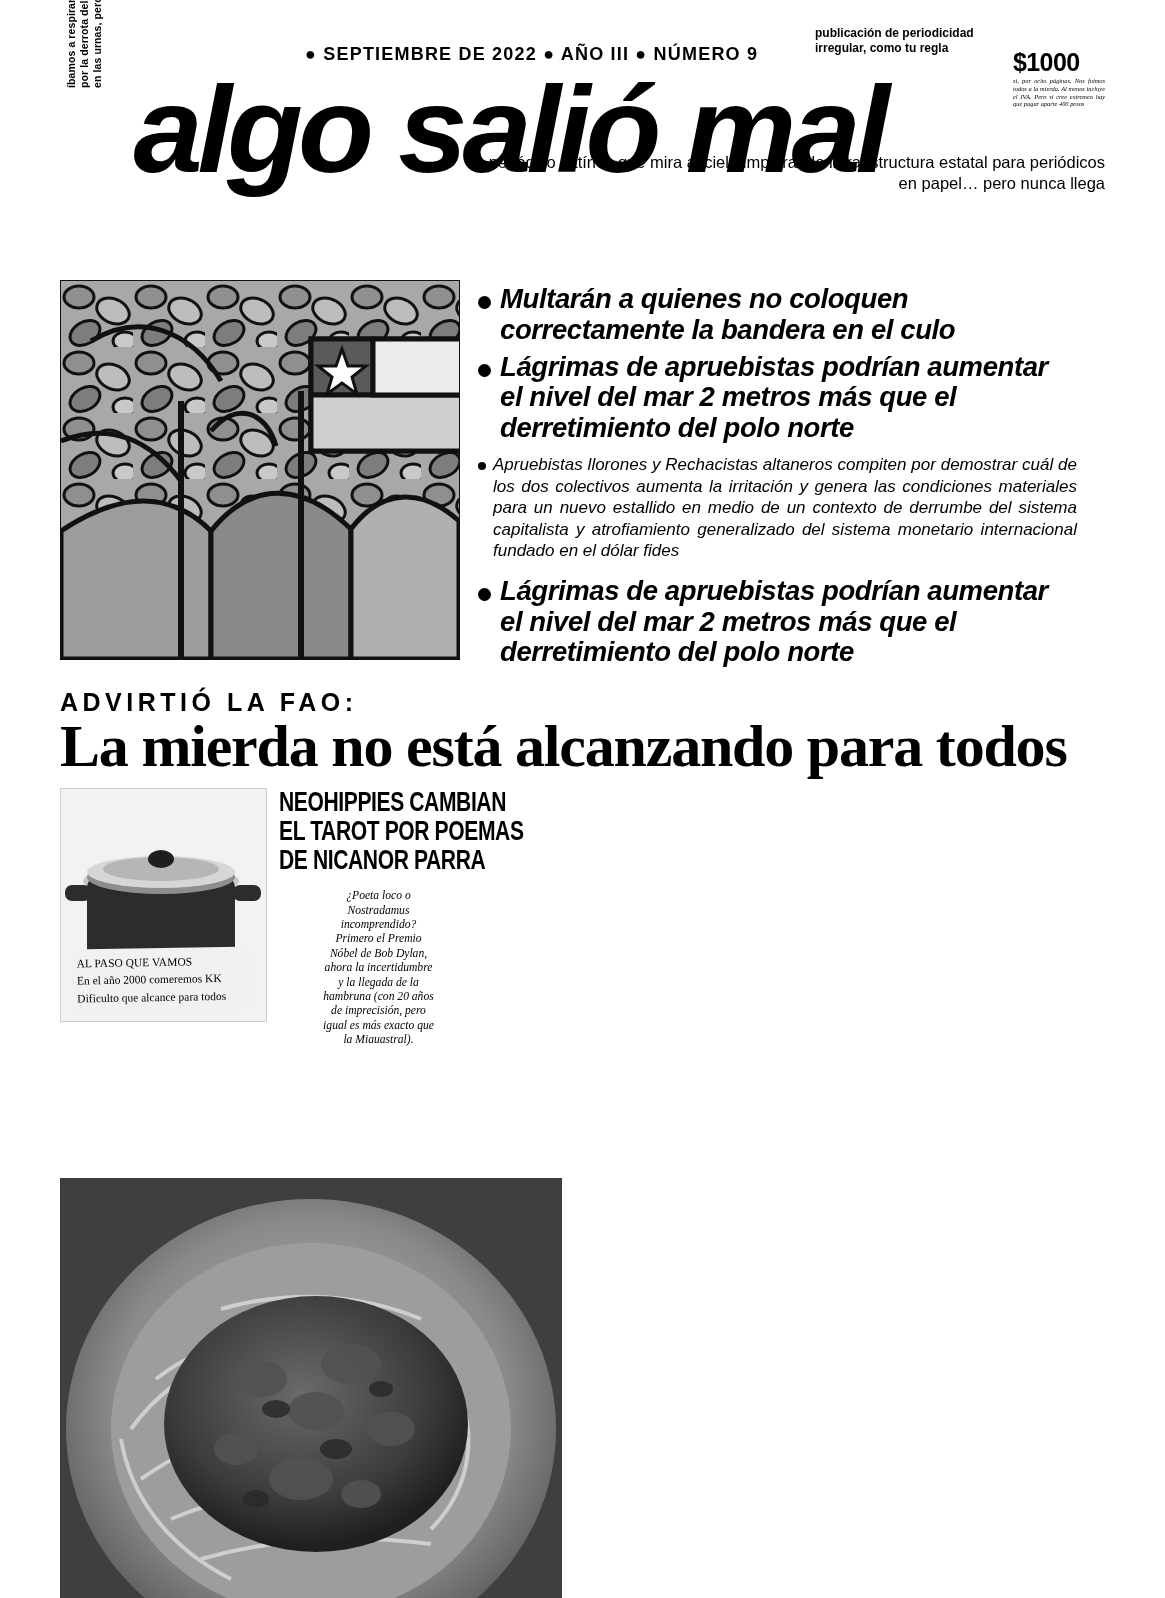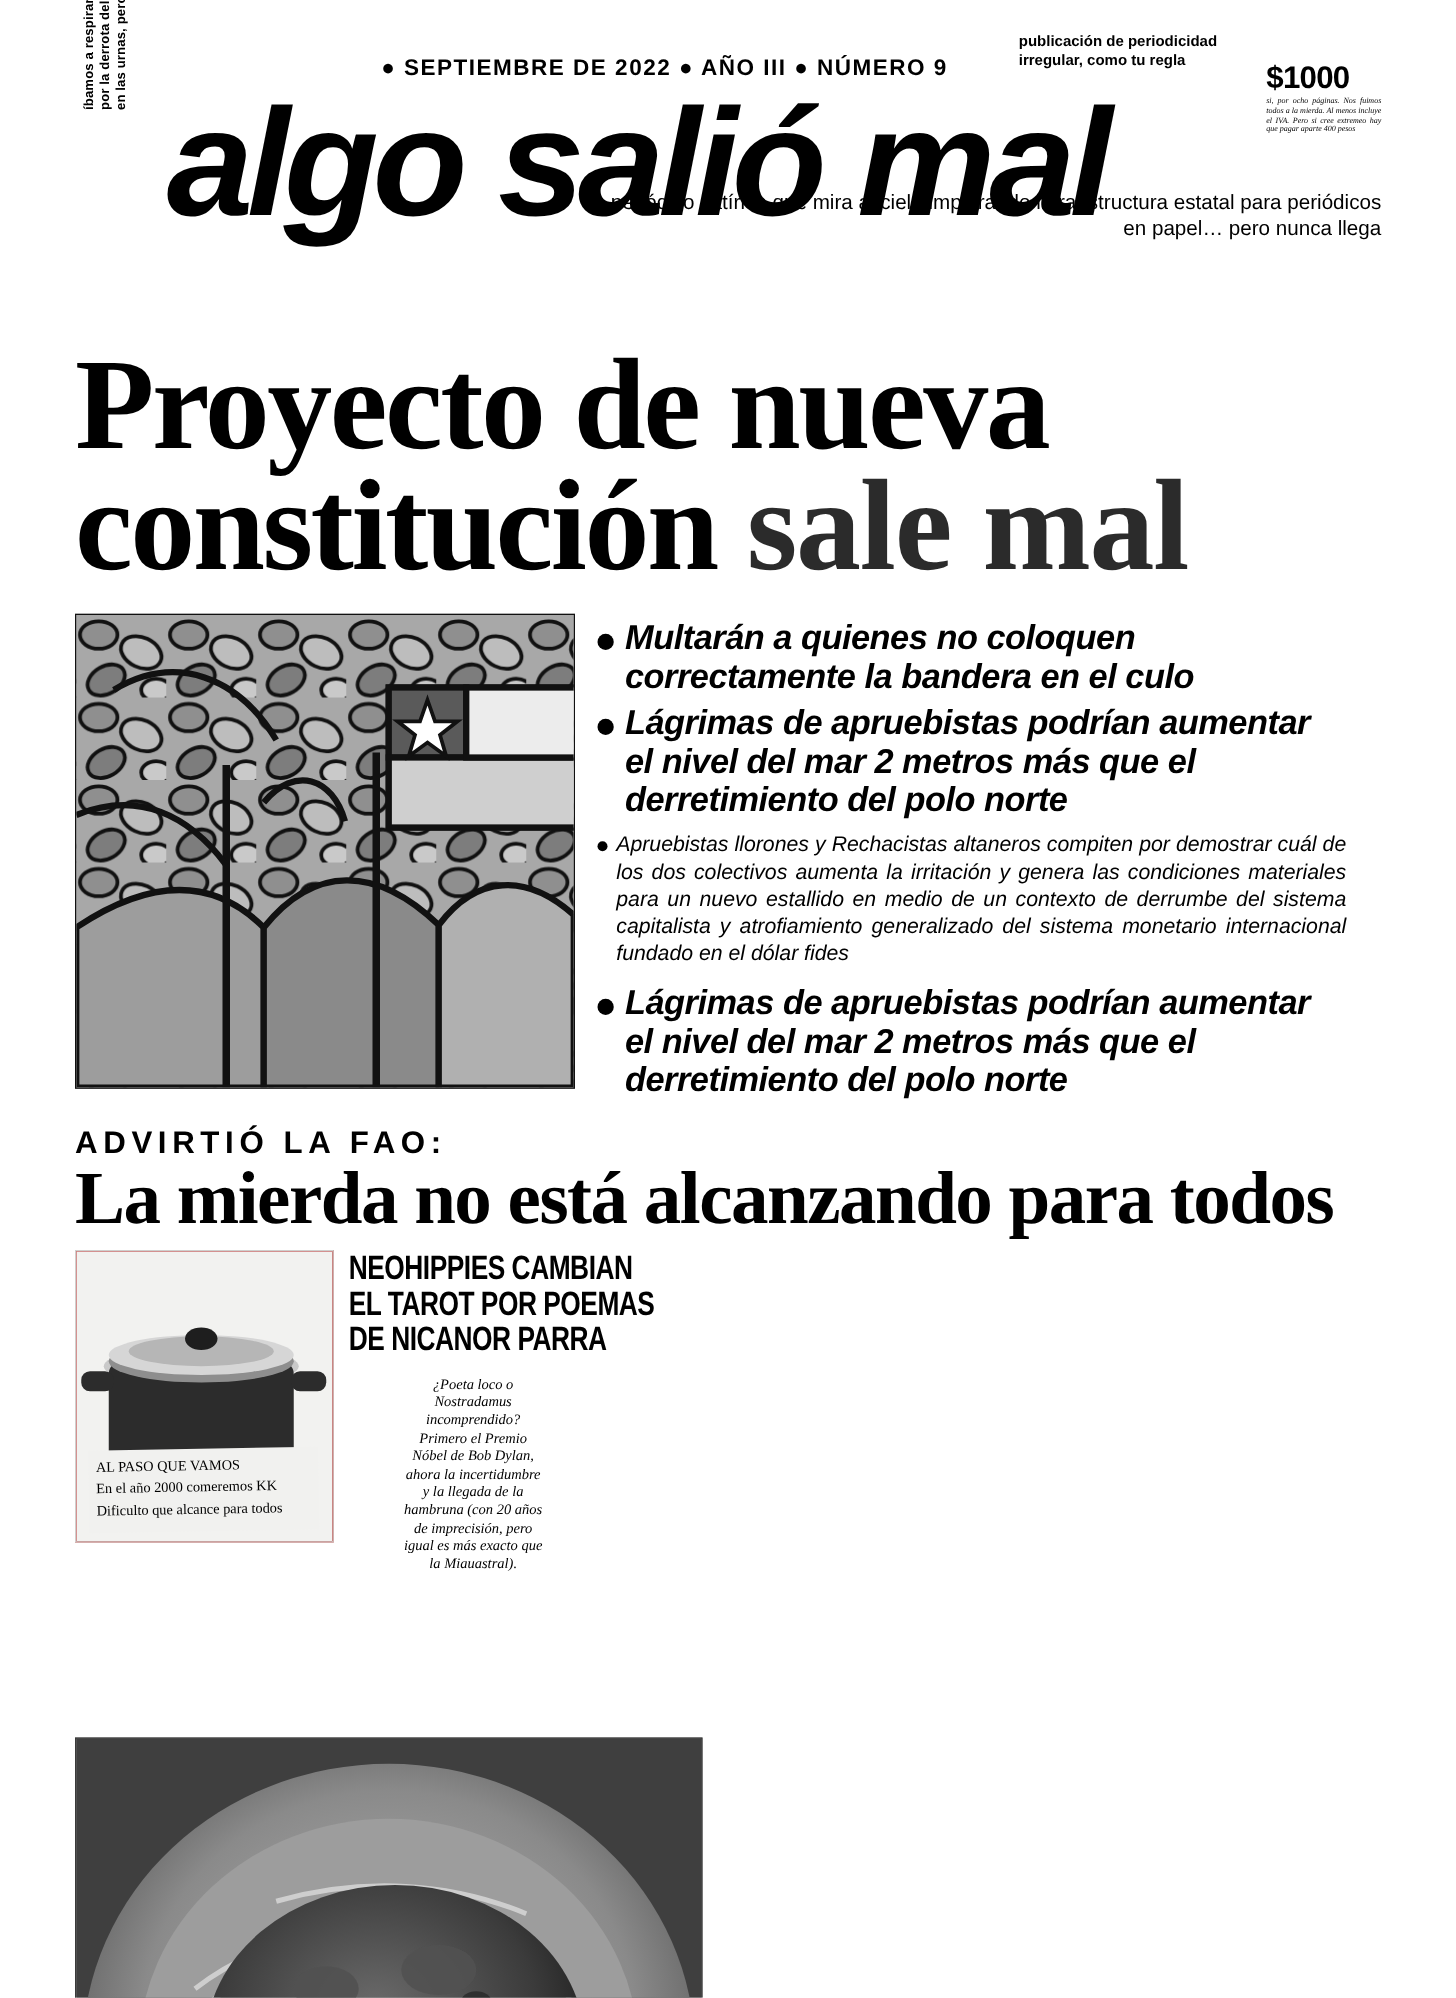--- a/index.html
+++ b/index.html
@@ -321,27 +321,20 @@
     <div class="issue-line">● SEPTIEMBRE DE 2022 ● AÑO III ● NÚMERO 9</div>
     <div class="periodicity">publicación de periodicidad irregular, como tu regla</div>
     <div class="price-block">
       <div class="price-big">$1000</div>
       <div class="price-fine">si, por ocho páginas. Nos fuimos todos a la mierda. Al menos incluye el IVA. Pero si cree extremeo hay que pagar aparte 400 pesos</div>
     </div>
     <h1 class="logo">algo salió mal</h1>
     <div class="tagline">periódico satírico que mira al cielo implorando infraestructura estatal para periódicos en papel… pero nunca llega</div>
   </div>
 
-  <div class="headline-wrap">
-    <div class="headline">Proyecto de nueva</div>
-    <div class="headline">
-      <span>constitución</span>
-      <span class="light">sale mal</span>
-    </div>
-  </div>
 
   <div class="top-section">
     <div class="stained-glass">
       <svg class="sg-layer" viewBox="0 0 398 378" preserveAspectRatio="none">
         <defs>
           <pattern id="leafy" width="72" height="66" patternUnits="userSpaceOnUse">
             <rect width="72" height="66" fill="#a8a8a8"></rect>
             <ellipse cx="18" cy="16" rx="15" ry="11" fill="#8f8f8f" stroke="#111" stroke-width="3"></ellipse>
             <ellipse cx="52" cy="30" rx="17" ry="12" fill="#bdbdbd" stroke="#111" stroke-width="3" transform="rotate(25 52 30)"></ellipse>
             <ellipse cx="24" cy="52" rx="16" ry="11" fill="#7d7d7d" stroke="#111" stroke-width="3" transform="rotate(-30 24 52)"></ellipse>

